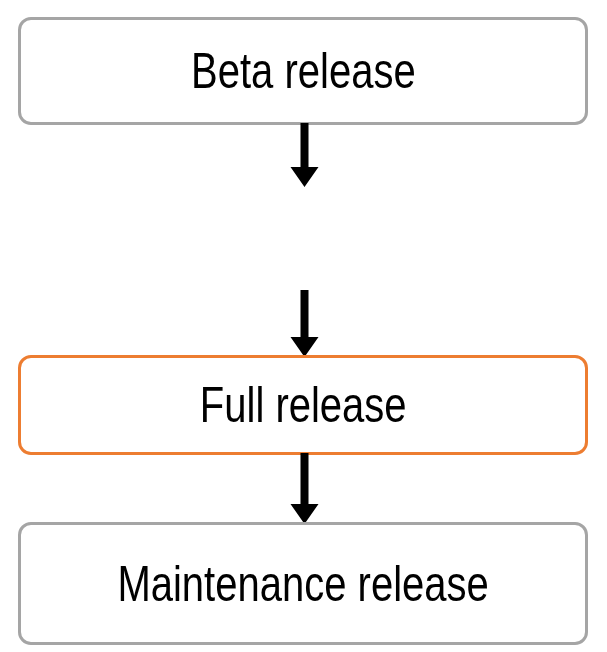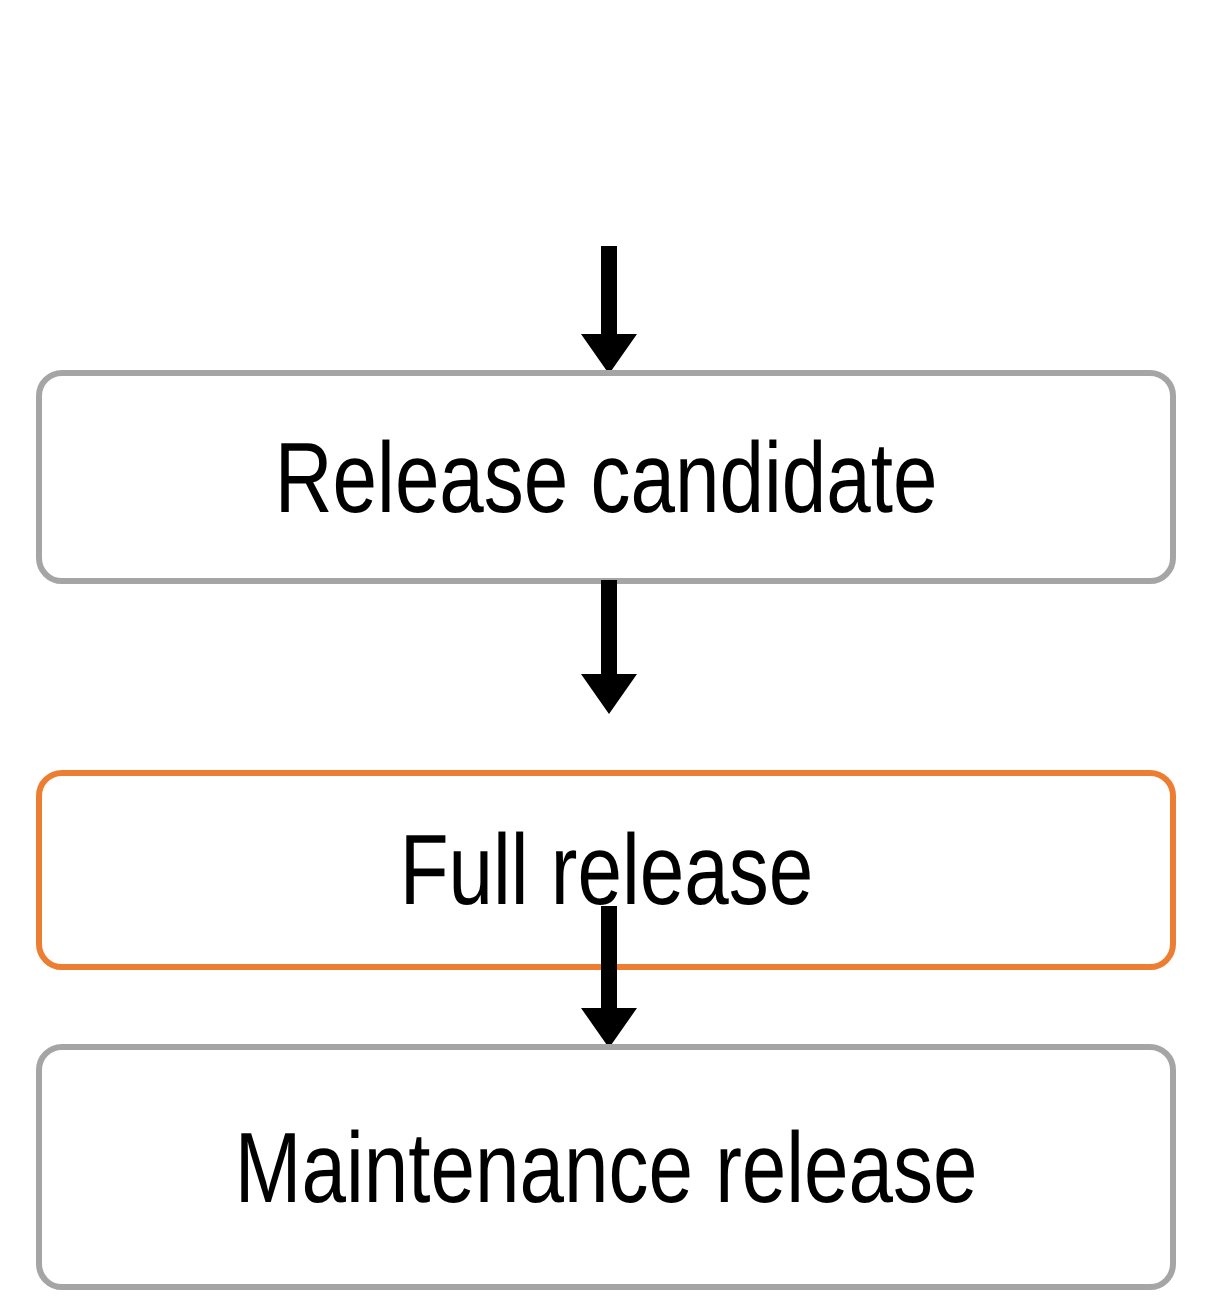--- a/index.html
+++ b/index.html
@@ -48,50 +48,50 @@
   .node--default {
     border-color: #a5a5a5;
   }
 
   .node--highlight {
     border-color: #ed7d31;
   }
 
   #node-beta-release        { top: 17px;  height: 108px; }
   #node-release-candidate   { top: 185px; height: 107px; }
-  #node-full-release        { top: 355px; height: 100px; margin-top: 30px; }
+  #node-full-release        { top: 355px; height: 100px; }
   #node-maintenance-release { top: 522px; height: 123px; }
 
   
   .connector {
     position: absolute;
     left: 0;
     width: 607px;
     pointer-events: none;
   }
 
   #connector-1 { top: 123px; height: 64px; }
   #connector-2 { top: 290px; height: 67px; }
   #connector-3 { top: 453px; height: 71px; }
 </style>
 </head>
 <body>
 
 <div id="canvas">
 
+  <div class="node node--default" id="node-beta-release">
+    <span class="node-label">Beta release</span>
+  </div>
 
   <div class="connector" id="connector-1">
     <svg width="607" height="64" viewBox="0 0 607 64" xmlns="http://www.w3.org/2000/svg">
       <path d="M300.5 0 L308.5 0 L308.5 44 L318.5 44 L304.5 64 L290.5 44 L300.5 44 Z" fill="#000000"></path>
     </svg>
   </div>
 
-  <div class="node node--default" id="node-release-candidate">
-    <span class="node-label">Release candidate</span>
-  </div>
 
   <div class="connector" id="connector-2">
     <svg width="607" height="67" viewBox="0 0 607 67" xmlns="http://www.w3.org/2000/svg">
       <path d="M300.5 0 L308.5 0 L308.5 47 L318.5 47 L304.5 67 L290.5 47 L300.5 47 Z" fill="#000000"></path>
     </svg>
   </div>
 
   <div class="node node--highlight" id="node-full-release">
     <span class="node-label">Full release</span>
   </div>

